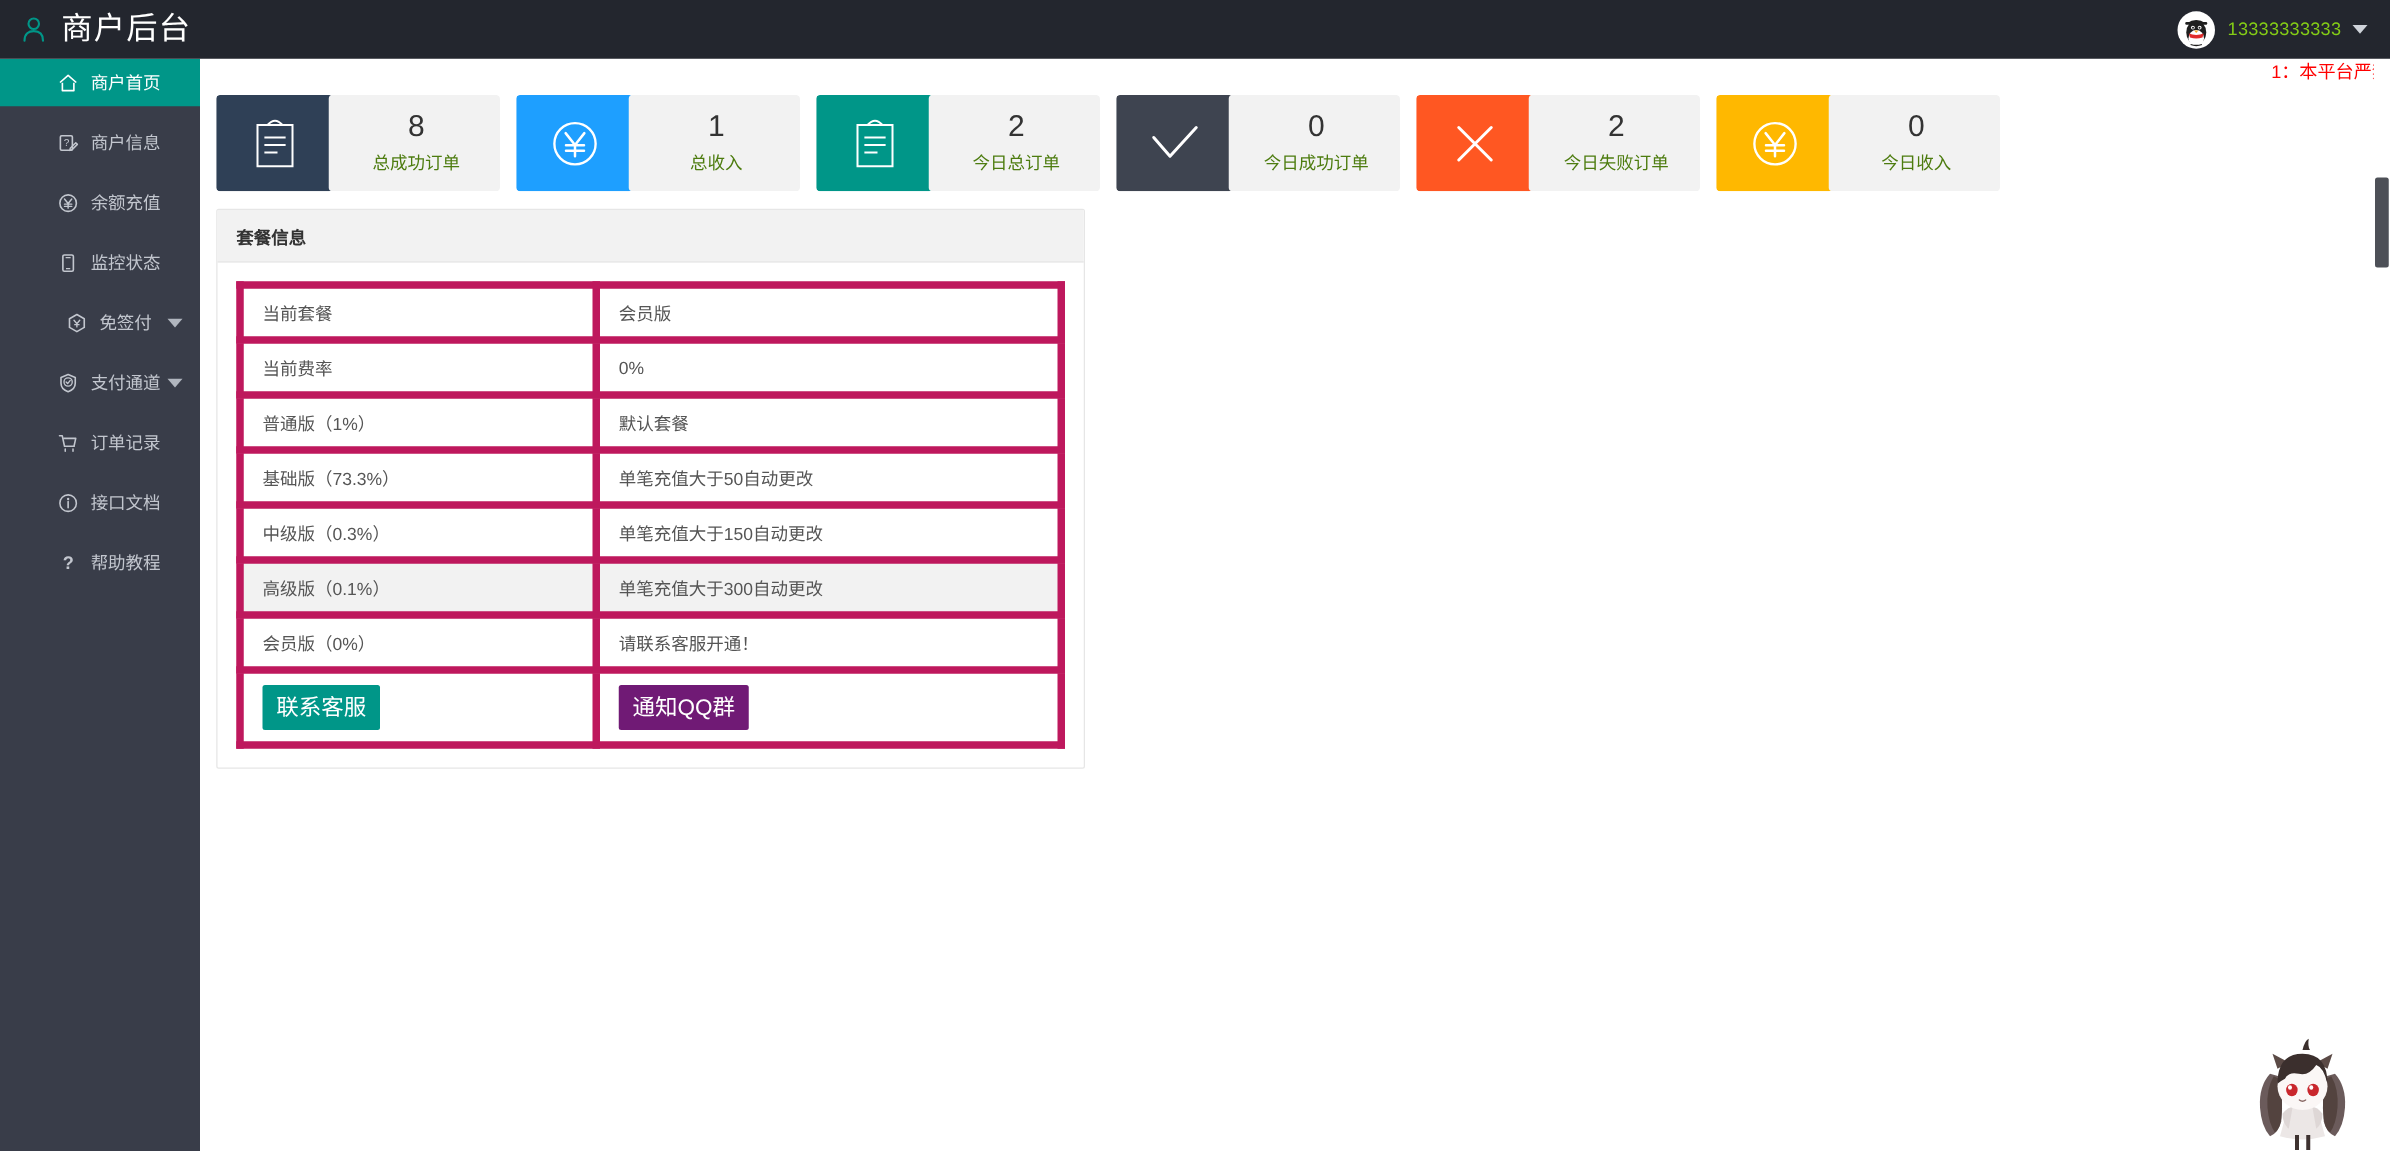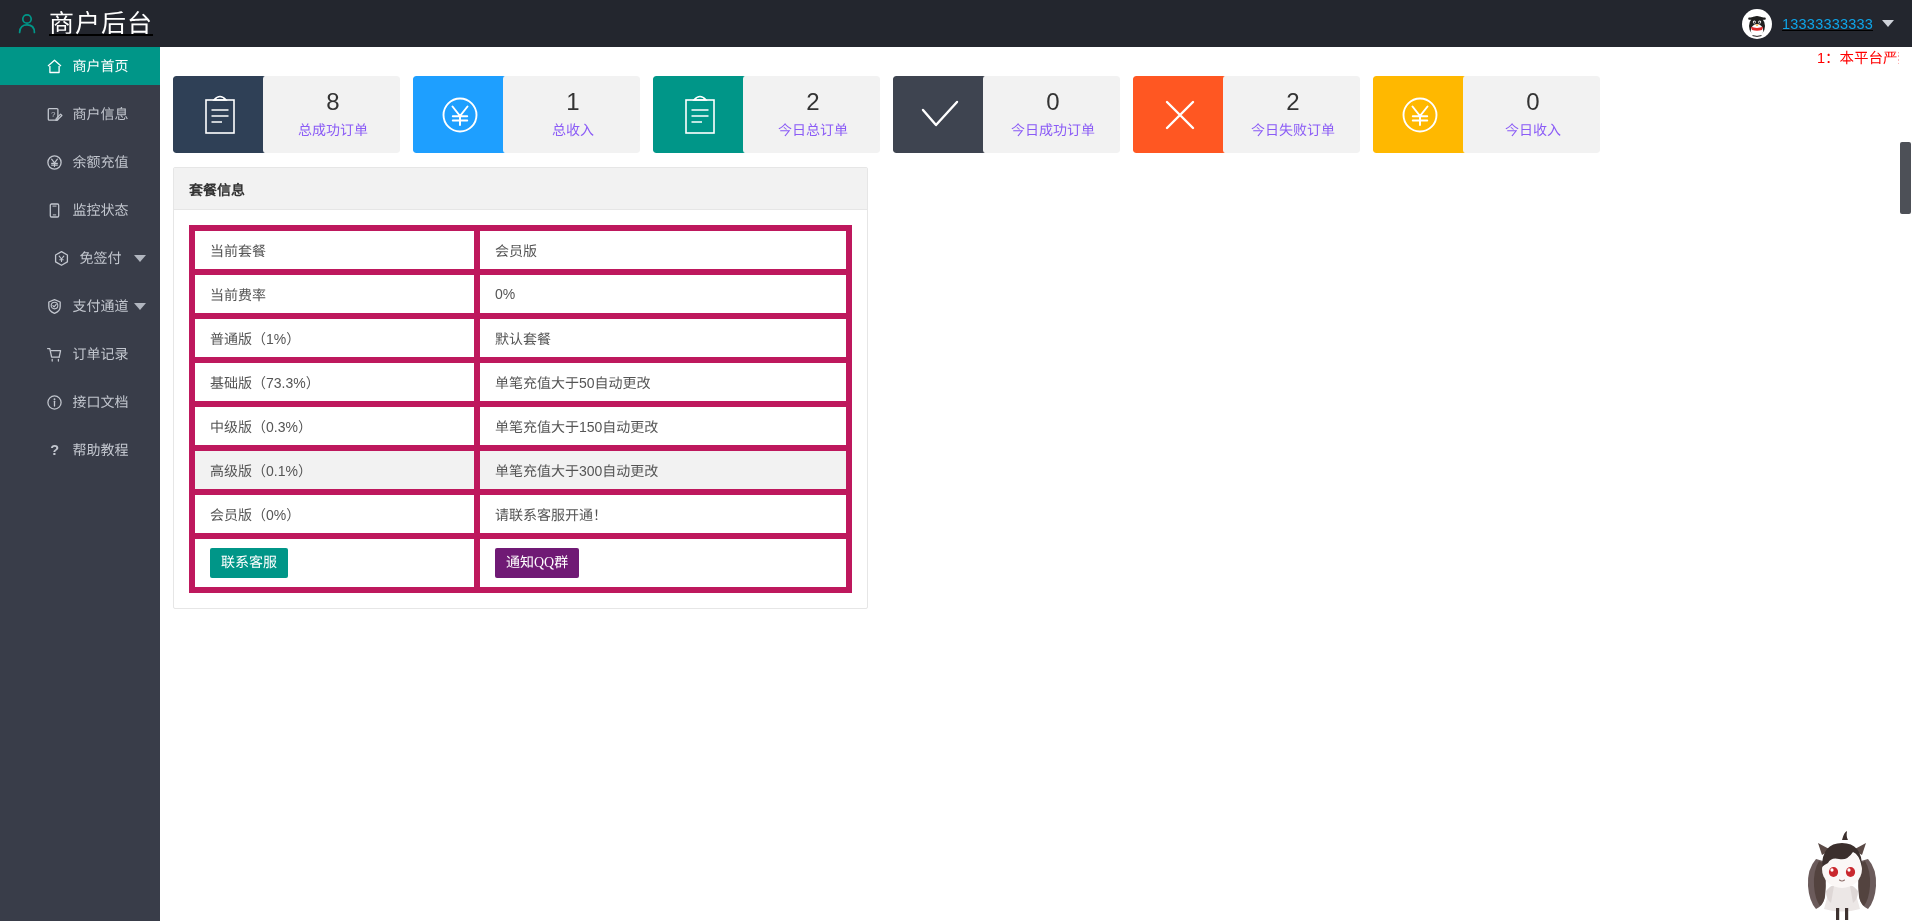--- a/index.html
+++ b/index.html
@@ -11,21 +11,20 @@
     background: #ffffff;
   }
 
   
   #topbar {
     position: absolute; left: 0; top: 0;
     width: 1912px; height: 47px;
     background: #23262E;
     display: flex; align-items: center;
     z-index: 40;
-    text-decoration: underline;
   }
   #brand {
     display: flex; align-items: center;
     height: 47px; padding-left: 14px;
     width: 160px; flex: 0 0 auto;
   }
   #brand .logo-icon { width: 26px; height: 26px; flex: 0 0 auto; }
   #brand .brand-text {
     color: #ffffff; font-size: 25px; line-height: 1;
     margin-left: 9px; letter-spacing: 1px;
@@ -36,21 +35,21 @@
     display: flex; align-items: center;
     height: 47px; padding-right: 18px; cursor: pointer;
   }
   #user-avatar {
     width: 30px; height: 30px; border-radius: 50%;
     background: #ffffff; overflow: hidden;
     display: flex; align-items: center; justify-content: center;
     flex: 0 0 auto;
   }
   #user-name {
-    color: #0ea5e9; font-size: 14.5px; margin-left: 10px;
+    color: #84cc16; font-size: 14.5px; margin-left: 10px;
     white-space: nowrap; letter-spacing: .2px;
   }
   #user-caret {
     margin-left: 9px; width: 0; height: 0;
     border-left: 6px solid transparent;
     border-right: 6px solid transparent;
     border-top: 7px solid #cfd3da;
   }
 
   
@@ -125,21 +124,21 @@
     border-radius: 3px;
     display: flex; flex-direction: column;
     align-items: center; justify-content: center;
     margin-left: -3px; padding-left: 3px;
   }
   .stat-num {
     font-size: 24px; color: #333333; line-height: 1.15;
     font-weight: 400;
   }
   .stat-label {
-    font-size: 14px; color: #8b5cf6; line-height: 1.5;
+    font-size: 14px; color: #4d7c0f; line-height: 1.5;
     margin-top: 4px; white-space: nowrap;
   }
 
   
   #panel {
     margin: 14px 0 0 13px;
     width: 695px;
     background: #ffffff;
     border: 1px solid #e6e6e6;
     border-radius: 2px;
@@ -164,25 +163,25 @@
     height: 32px; padding: 9px 15px;
     font-size: 14px; color: #555555;
     vertical-align: middle;
   }
   table.info-table td.col-key { width: 285px; }
   table.info-table tr.striped td { background: #f2f2f2; }
   .val-highlight { color: #FF0000; }
 
   .btn {
     display: inline-block;
-    font-size: 14px; color: #ffffff;
+    font-size: 18px; color: #ffffff;
     padding: 5px 11px; border: none;
     border-radius: 2px; cursor: pointer;
     line-height: 1.45;
-    font-family: Liberation Serif, serif;
+    font-family: Liberation Sans, sans-serif;
   }
   .btn-teal { background: #009688; }
   .btn-orange { background: #701a75; }
   td.btn-cell { padding: 7px 15px; }
 
   
   #page-scrollbar {
     position: absolute; right: 0; top: 47px;
     width: 13px; height: 874px;
     background: #ffffff; z-index: 35;

